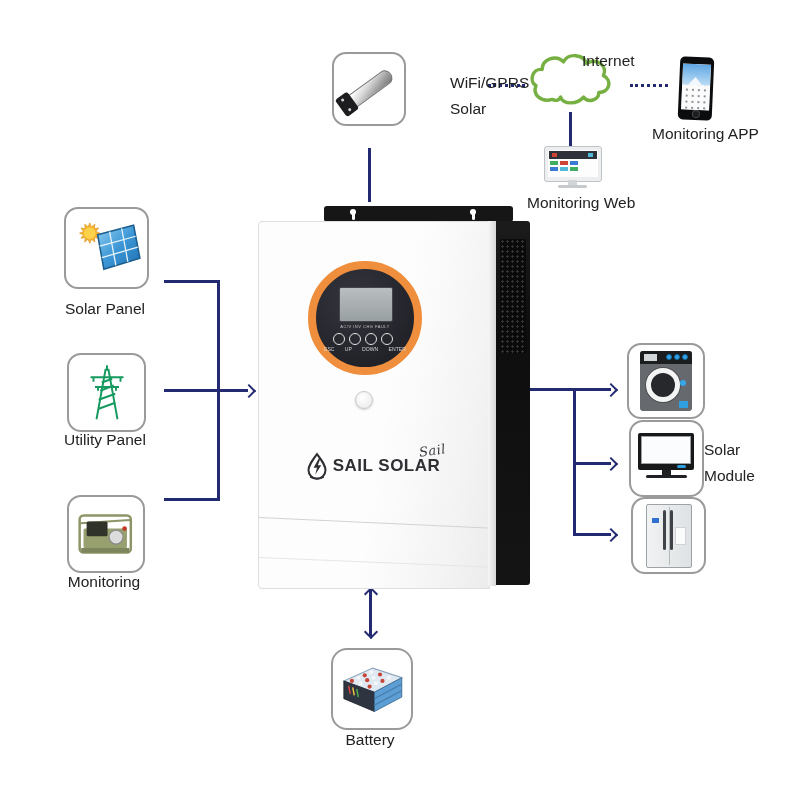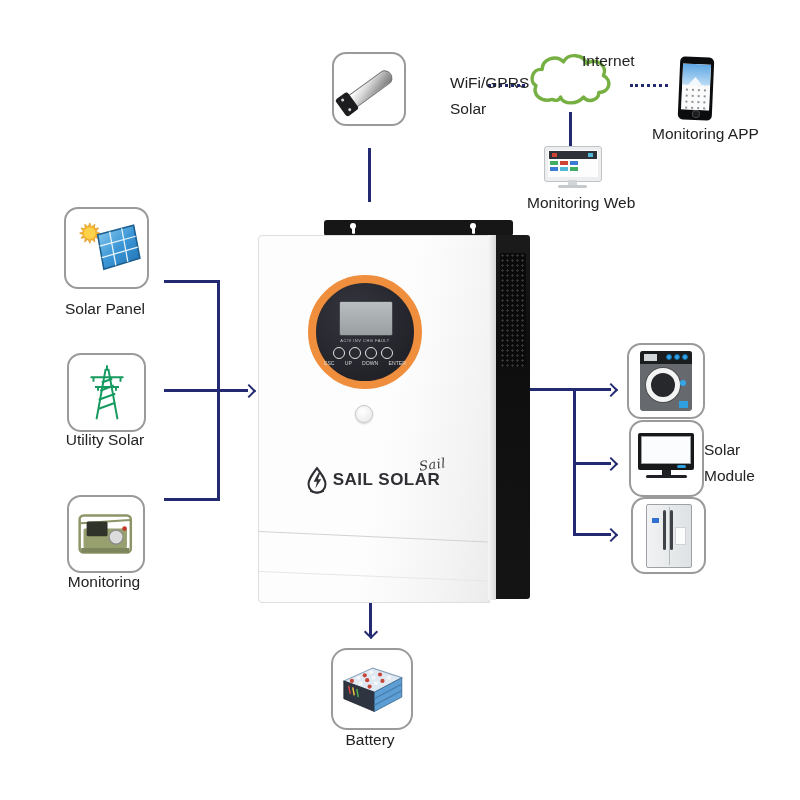--- a/index.html
+++ b/index.html
@@ -47,21 +47,21 @@
   .mon-screen{position:absolute;left:3px;right:3px;top:3px;bottom:4px;background:#fdfdfd;overflow:hidden;}
   .mon-head{height:8px;margin:1px;background:#2e3238;position:relative;}
   .mon-head i{position:absolute;top:2px;width:5px;height:4px;}
   .mon-chips{display:flex;gap:2px;padding:1px 2px;}
   .mon-chips i{display:block;width:8px;height:4px;}
   .c-red{background:#cf4236;}.c-green{background:#3fae62;}.c-blue{background:#3a7bd5;}.c-teal{background:#52b8d8;}
   .mon-neck{position:absolute;left:24px;top:34px;width:9px;height:5px;background:#d2d5d7;}
   .mon-base{position:absolute;left:14px;top:39px;width:29px;height:3px;background:#c7cacd;border-radius:2px;}
 
   
-  .inv{position:absolute;left:258px;top:219px;width:328px;height:382px;}
+  .inv{position:absolute;left:258px;top:205px;width:328px;height:382px;}
   .inv-bracket{position:absolute;left:66px;top:1px;width:189px;height:16px;background:#161617;border-radius:3px;}
   .keyhole{position:absolute;top:3px;width:6px;height:6px;background:#fff;border-radius:50%;}
   .keyhole::after{content:'';position:absolute;top:4px;left:1.5px;width:3px;height:7px;background:#fff;border-radius:0 0 2px 2px;}
   .inv-body{position:absolute;left:0;top:16px;width:230px;height:366px;border:1px solid #dedede;border-radius:4px 0 0 4px;
             background:linear-gradient(100deg,#fdfdfd 55%,#f4f4f4 82%,#ececec 100%);}
   .inv-sliver{position:absolute;left:230px;top:16px;width:8px;height:365px;
               background:linear-gradient(90deg,#f6f6f6,#d8d8d8);}
   .inv-side{position:absolute;left:238px;top:16px;width:34px;height:364px;border-radius:0 3px 3px 0;
             background:linear-gradient(180deg,#1b1b1c,#0e0e0f 30%,#141415);}
   .inv-vents{position:absolute;left:4px;top:18px;width:26px;height:114px;background:#0a0a0b;
@@ -216,21 +216,21 @@
 
   <div class="ibox" style="left:67px;top:353px;width:75px;height:75px;">
     <svg width="60" height="62" viewBox="0 0 80 82" fill="none" stroke="#169a5f" stroke-width="2.6">
       <path d="M26 76 L38 10 L42 10 L54 76"></path>
       <path d="M29 62 L51 54 M29 50 L51 42 M31 38 L49 31 M33 27 L47 22"></path>
       <path d="M18 20 L62 20 M22 20 l0 6 M58 20 l0 6"></path>
       <path d="M24 33 L56 33 M28 33 l0 5 M52 33 l0 5"></path>
       <path d="M40 4 L40 10"></path>
     </svg>
   </div>
-  <div class="lbl center" style="left:58px;top:431px;width:94px;">Utility Solar</div>
+  <div class="lbl center" style="left:58px;top:431px;width:94px;">Utility Panel</div>
 
   <div class="ibox" style="left:67px;top:495px;width:74px;height:74px;">
     <svg width="62" height="54" viewBox="0 0 80 66">
       <rect x="6" y="9" width="66" height="48" rx="5" fill="none" stroke="#8d9568" stroke-width="3.2"></rect>
       <line x1="7" y1="19" x2="71" y2="15" stroke="#8d9568" stroke-width="2.6"></line>
       <rect x="11" y="26" width="56" height="25" rx="2" fill="#97a06e"></rect>
       <rect x="15" y="17" width="27" height="19" rx="2" fill="#2f332a"></rect>
       <circle cx="53" cy="37" r="9" fill="#dcdcdc" stroke="#8a8a8a" stroke-width="1.5"></circle>
       <circle cx="64" cy="26" r="3" fill="#c0392b"></circle>
       <rect x="8" y="51" width="62" height="6" fill="#7d855c"></rect>

